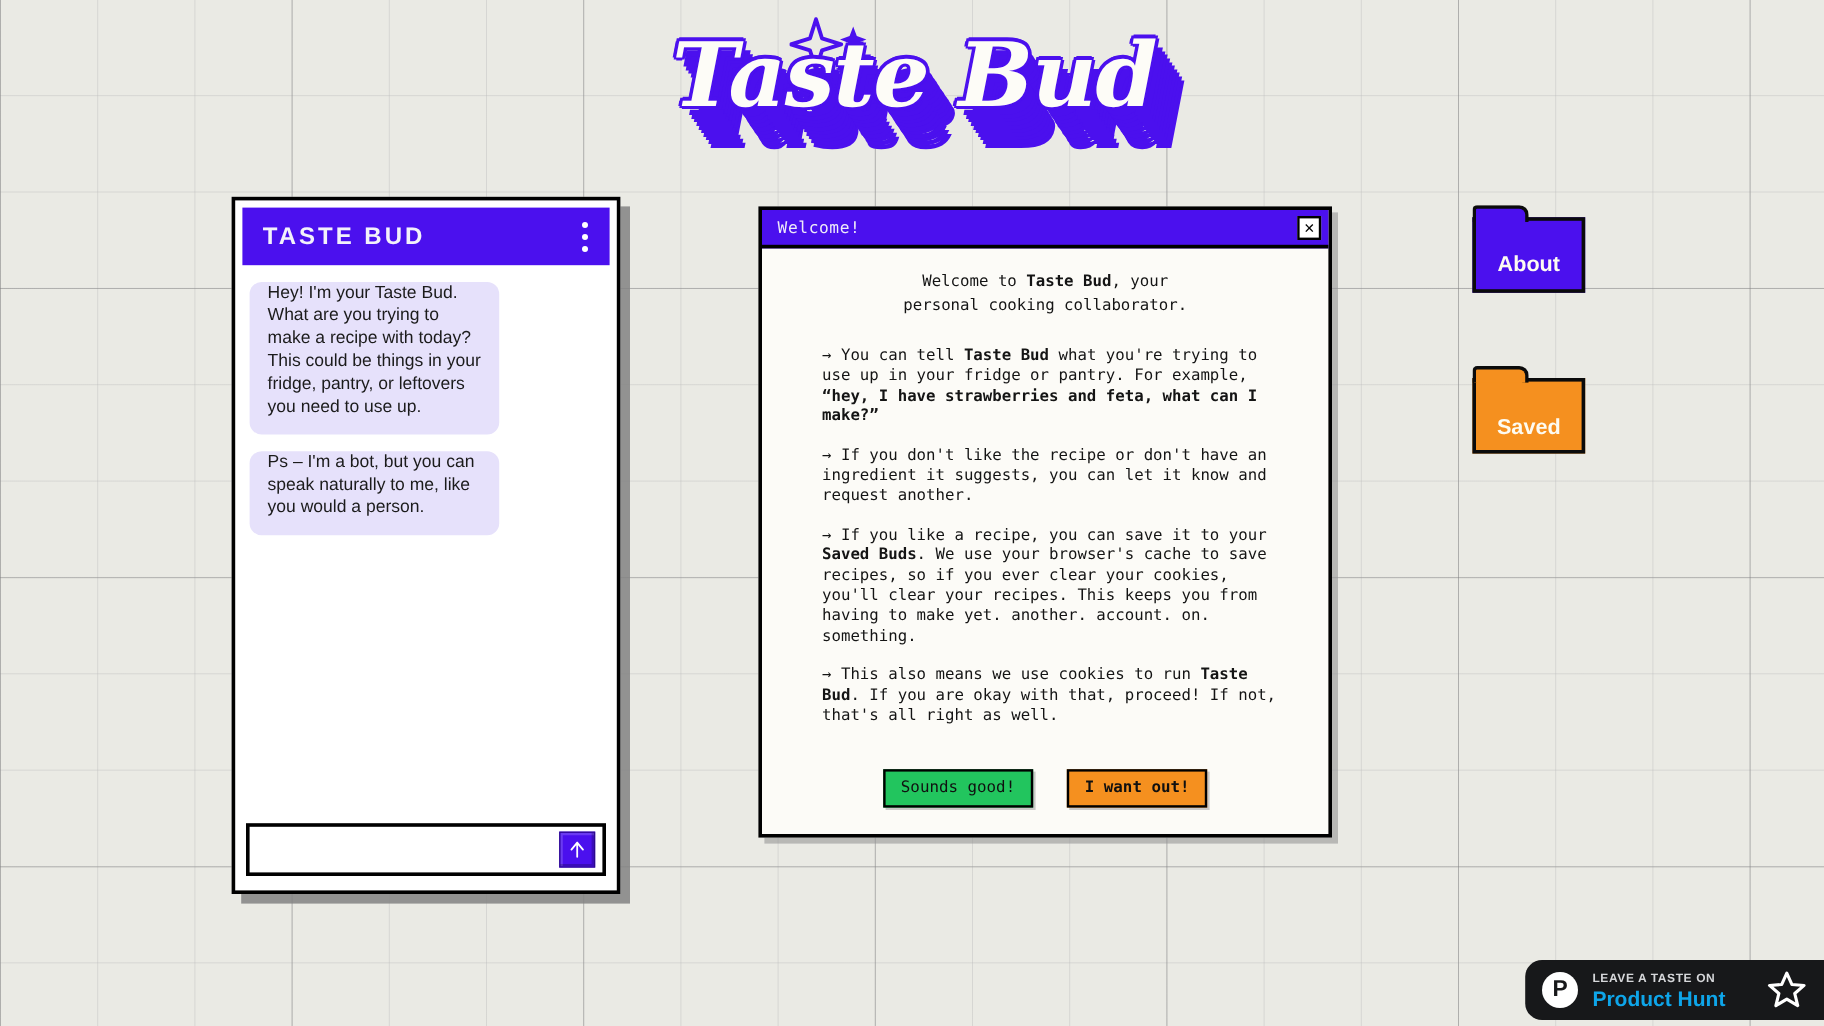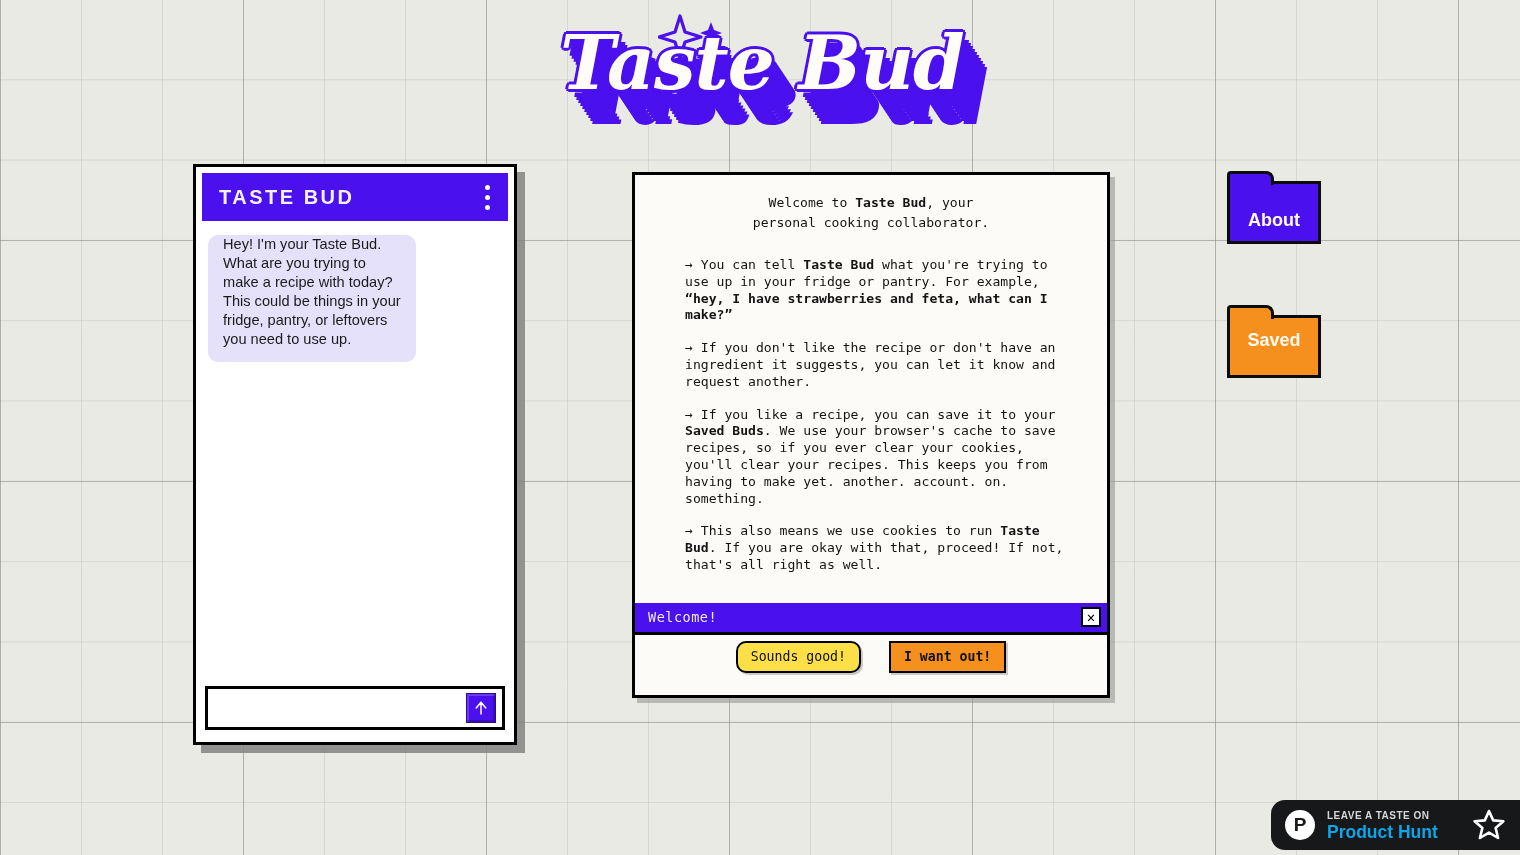--- a/index.html
+++ b/index.html
@@ -275,21 +275,21 @@
     background: #4b10ee;
   }
   #folder-about .folder-notch { background: #4b10ee; }
   #folder-about .folder-label { margin-bottom: 10px; }
   #folder-saved {
     left: 1227px;
     top: 315px;
     background: #f5901f;
   }
   #folder-saved .folder-notch { background: #f5901f; }
-  #folder-saved .folder-label { margin-bottom: 24px; }
+  #folder-saved .folder-label { margin-bottom: 8px; }
 
   
   #product-hunt-badge {
     position: absolute;
     left: 1271px;
     top: 800px;
     width: 249px;
     height: 50px;
     background: #17181a;
     border-radius: 14px 0 0 14px;
@@ -349,54 +349,55 @@
     <div id="chat-title">TASTE BUD</div>
     <div id="chat-menu-icon">
       <i></i>
       <i></i>
       <i></i>
     </div>
   </div>
 
   <div id="chat-messages">
     <div class="chat-bubble">Hey! I'm your Taste Bud. What are you trying to make a recipe with today? This could be things in your fridge, pantry, or leftovers you need to use up.</div>
+    <div class="chat-bubble">Ps – I'm a bot, but you can speak naturally to me, like you would a person.</div>
   </div>
 
   <div id="chat-inputbar">
     <input id="chat-input" type="text" placeholder="" style="">
     <div id="chat-send-button">
       <svg width="18" height="18" viewBox="0 0 18 18">
         <path d="M9 15 L9 4 M9 3.2 L4.2 9 M9 3.2 L13.8 9" fill="none" stroke="#ffffff" stroke-width="1.5" stroke-linecap="round"></path>
       </svg>
     </div>
   </div>
 </div>
 
 <div id="welcome-modal">
+
+  <div id="modal-titlebar">
+    <div id="modal-title">Welcome!</div>
+    <div id="modal-close-button">✕</div>
+  </div>
 
   <div id="modal-body">
     <div id="modal-heading">
       <span>Welcome to </span><b>Taste Bud</b><span>, your</span><br>
       <span>personal cooking collaborator.</span>
     </div>
     <div id="modal-paragraphs">
         <div class="modal-para"><span>→ You can tell </span><b>Taste Bud</b><span> what you're trying to use up in your fridge or pantry. For example, </span><b>“hey, I have strawberries and feta, what can I make?”</b></div>
         <div class="modal-para"><span>→ If you don't like the recipe or don't have an ingredient it suggests, you can let it know and request another.</span></div>
         <div class="modal-para"><span>→ If you like a recipe, you can save it to your </span><b>Saved Buds</b><span>. We use your browser's cache to save recipes, so if you ever clear your cookies, you'll clear your recipes. This keeps you from having to make yet. another. account. on. something.</span></div>
         <div class="modal-para"><span>→ This also means we use cookies to run </span><b>Taste Bud</b><span>. If you are okay with that, proceed! If not, that's all right as well.</span></div>
       </div>
   </div>
 
-  <div id="modal-titlebar">
-    <div id="modal-title">Welcome!</div>
-    <div id="modal-close-button">✕</div>
-  </div>
-
   <div id="modal-buttons">
-    <div id="btn-accept" class="modal-btn" style="background: #fde047; border-radius: 10px;">Sounds good!</div>
+    <div id="btn-accept" class="modal-btn" style="background: #22c55e;">Sounds good!</div>
     <div id="btn-decline" class="modal-btn" style="background: rgb(245, 144, 31); font-weight: bold;">I want out!</div>
   </div>
 </div>
 
 <div id="folder-about" class="folder-tab" style="background: rgb(75, 16, 238);">
   <div class="folder-notch" style="background: rgb(75, 16, 238);"></div>
   <div class="folder-label">About</div>
 </div>
 
 <div id="folder-saved" class="folder-tab" style="background: rgb(245, 144, 31);">

